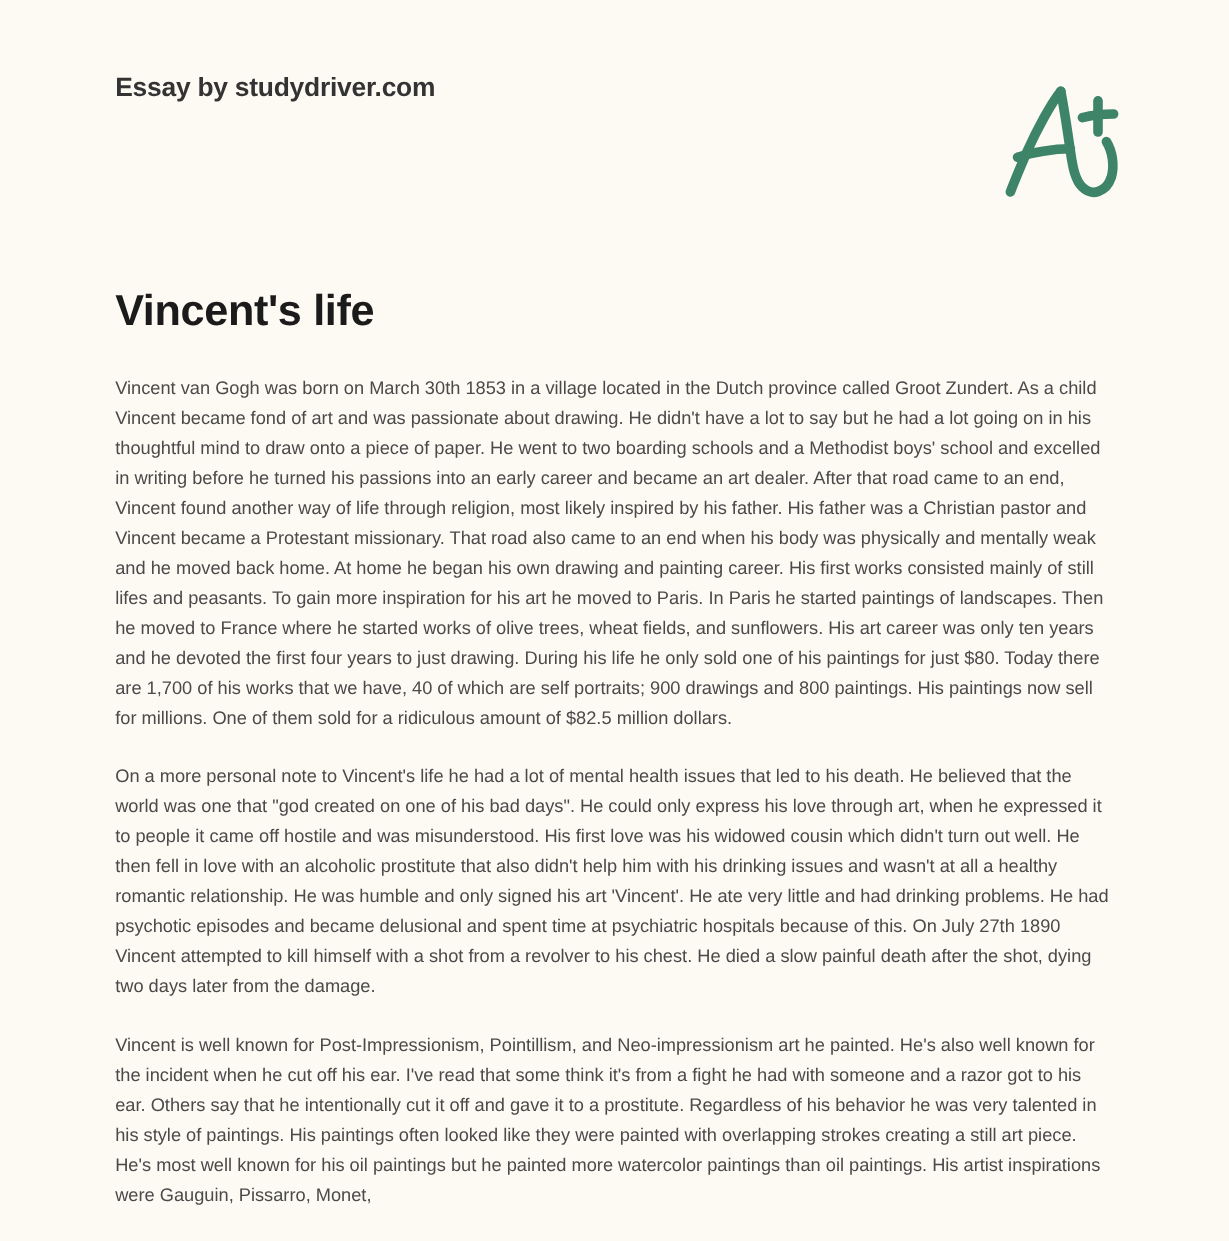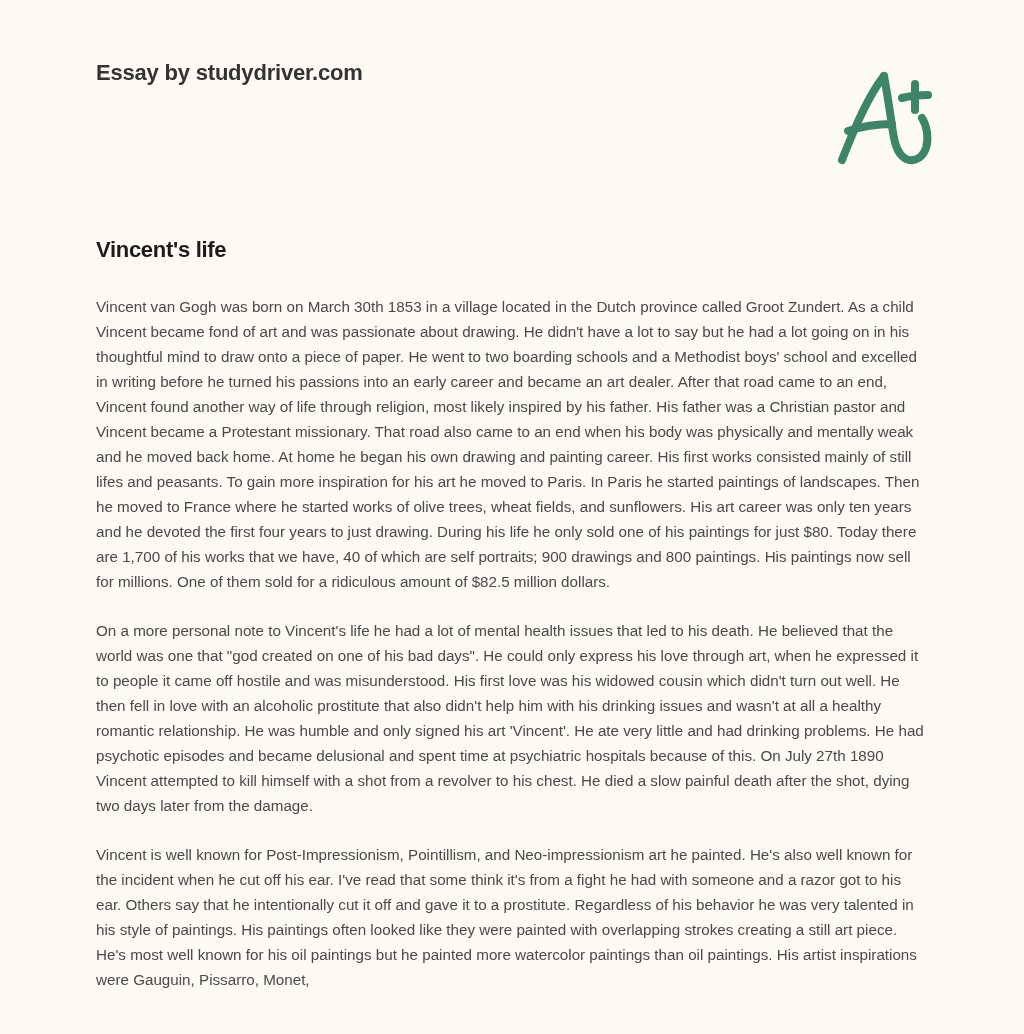--- a/index.html
+++ b/index.html
@@ -75,21 +75,21 @@
 
   
   .doc {
     position: absolute;
     left: 96px;
     top: 236px;
     width: 832px;
   }
 
   .doc-title {
-    font-size: 22px;
+    font-size: 36px;
     font-weight: bold;
     color: #1b1b1b;
     margin: 0 0 30px 0;
     line-height: 1.25;
     letter-spacing: -0.3px;
   }
 
   .doc-body p {
     margin: 0 0 24px 0;
     font-size: 15.2px;

